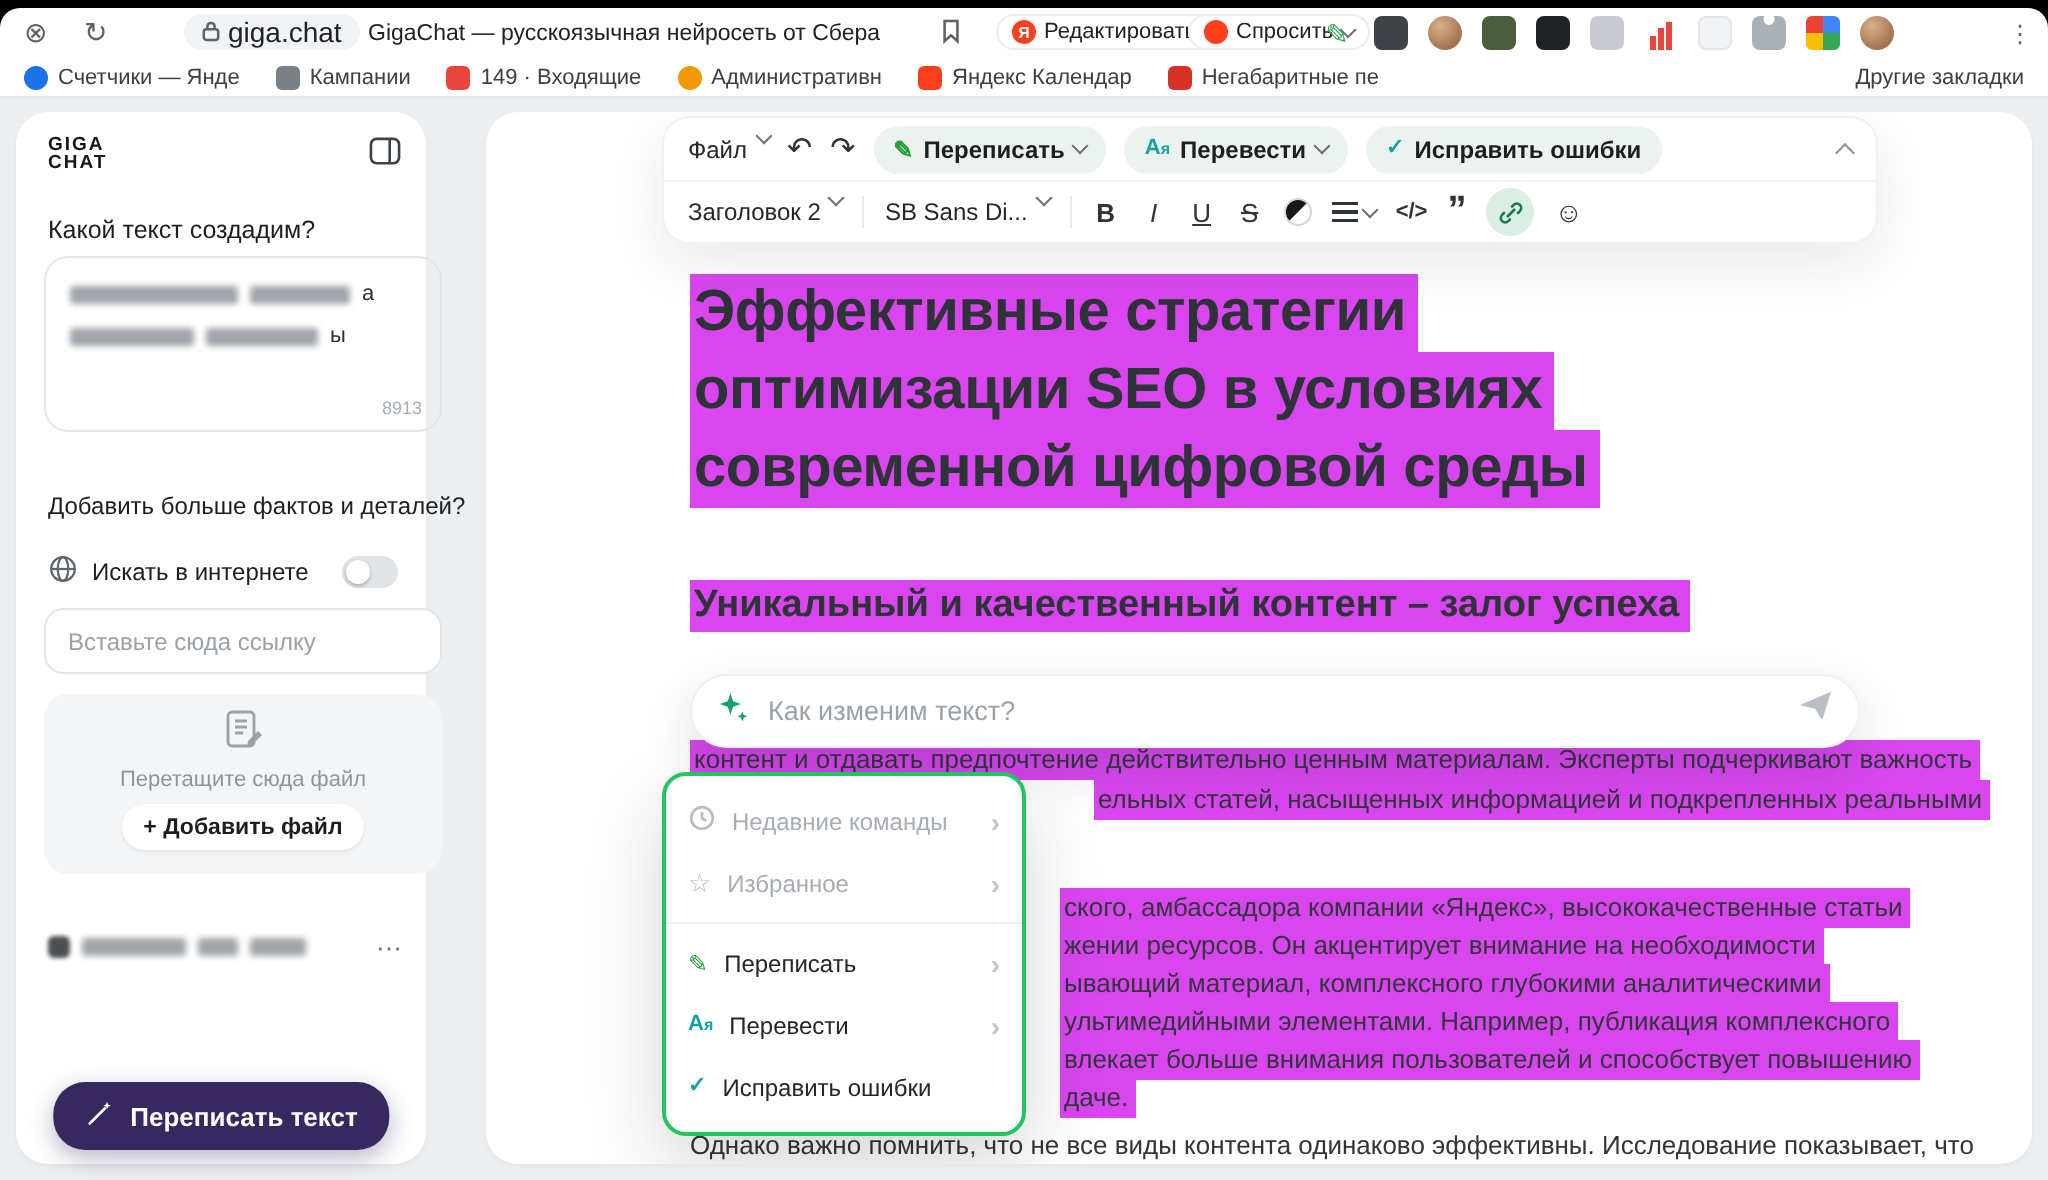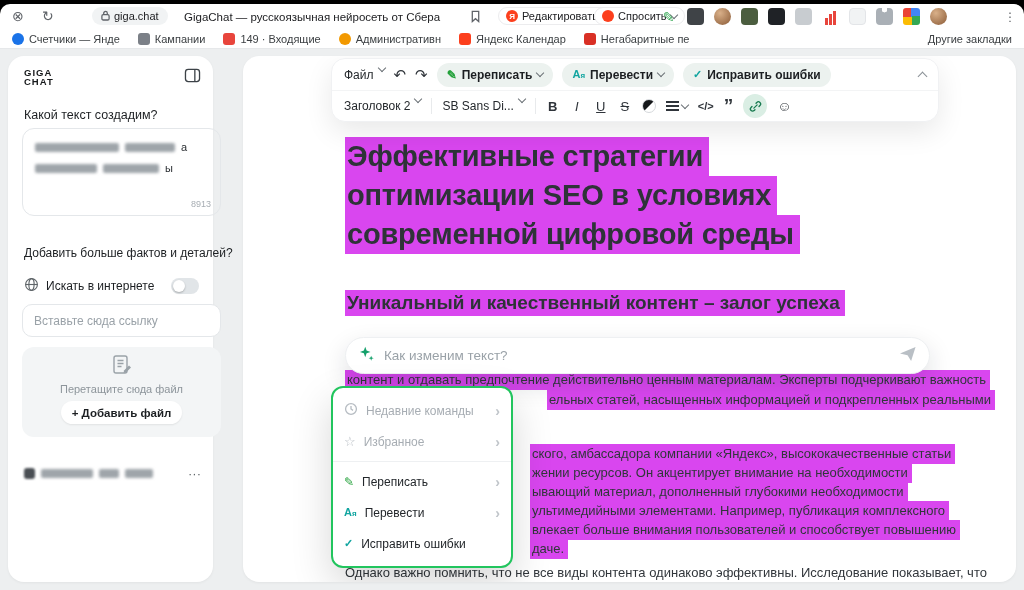--- a/index.html
+++ b/index.html
@@ -4,21 +4,21 @@
 <style>
   * { margin:0; padding:0; box-sizing:border-box; }
   html,body { width:1024px; height:590px; }
   body { font-family:"Liberation Sans", sans-serif; background:#000; overflow:hidden; }
   .screen { position:relative; width:1024px; height:590px; background:#000; }
 
   
   .browser-bar { position:absolute; top:4px; left:0; right:0; height:25px; background:#fff; border-radius:10px 10px 0 0; }
   .nav-ic { position:absolute; top:4px; font-size:14px; color:#5f6368; cursor:default; }
   .addr { position:absolute; left:92px; top:3px; height:18px; background:#f1f3f4; border-radius:9px; display:flex; align-items:center; gap:4px; padding:0 9px; }
-  .addr span { font-size:11px; color:#202124; }
+  .addr span { font-size:14px; color:#202124; }
   .tabtitle { position:absolute; left:184px; top:7px; font-size:11.5px; color:#202124; white-space:nowrap; }
   .flag { position:absolute; left:470px; top:5px; }
   .extchip { position:absolute; top:3px; height:18px; display:flex; align-items:center; gap:4px; background:#fff; border:1px solid #ececee; border-radius:10px; padding:0 7px; font-size:11px; color:#202124; white-space:nowrap; }
   .yicon { width:12px; height:12px; border-radius:50%; background:#fc3f1d; color:#fff; font-size:8px; font-weight:700; display:flex; align-items:center; justify-content:center; }
   .xrow { position:absolute; left:660px; top:4px; display:flex; gap:10px; align-items:center; }
   .xic { width:17px; height:17px; border-radius:4px; display:flex; align-items:flex-end; justify-content:center; }
   .x-pencil { background:transparent; color:#34a853; font-size:14px; align-items:center; }
   .x2 { background:#3f4347; } .x4 { background:#4b5d3f; } .x5 { background:#1f2226; }
   .x6 { background:#c8ccd0; } .x8 { background:#f1f3f4; border:1px solid #e3e5e8; }
   .x9 { background:radial-gradient(circle at 50% 10%, #fff 2.5px, #aab0b6 3px); }
@@ -239,20 +239,27 @@
         <div class="dztext">Перетащите сюда файл</div>
         <button class="addfile">+ Добавить файл</button>
       </div>
       <div class="frow">
         <span class="bsq"></span>
         <span class="blur" style="width:52px"></span>
         <span class="blur" style="width:20px"></span>
         <span class="blur" style="width:28px"></span>
         <span class="fdots">···</span>
       </div>
+      <button class="rwbtn">
+        <span><svg width="15" height="15" viewBox="0 0 20 20" fill="none" stroke="#fff" stroke-width="1.8" stroke-linecap="round">
+              <path d="M3 17L13 7"></path>
+              <path d="M14.5 2.5l.7 1.9 1.9.7-1.9.7-.7 1.9-.7-1.9-1.9-.7 1.9-.7z" fill="#fff" stroke="none"></path>
+            </svg></span>
+        <span>Переписать текст</span>
+      </button>
     </aside>
 
     <main class="main">
 
       <div class="tcard">
         <div class="trow r1">
           <div class="titem">
               <span>Файл</span>
               <i class="cdown"></i>
             </div>
@@ -311,21 +318,21 @@
         <div class="h1l" style="top:84px"><span class="hl">Эффективные стратегии</span></div>
         <div class="h1l" style="top:123px"><span class="hl">оптимизации SEO в условиях</span></div>
         <div class="h1l" style="top:162px"><span class="hl">современной цифровой среды</span></div>
         <div class="h2l" style="top:236px"><span class="hl">Уникальный и качественный контент – залог успеха</span></div>
 
         <div class="pl" style="top:316px;left:102px"><span class="hl">контент и отдавать предпочтение действительно ценным материалам. Эксперты подчеркивают важность</span></div>
         <div class="pl" style="top:336px;left:304px"><span class="hl">ельных статей, насыщенных информацией и подкрепленных реальными</span></div>
 
         <div class="pl" style="top:390px;left:287px"><span class="hl">ского, амбассадора компании «Яндекс», высококачественные статьи</span></div>
         <div class="pl" style="top:409px;left:287px"><span class="hl">жении ресурсов. Он акцентирует внимание на необходимости</span></div>
-        <div class="pl" style="top:428px;left:287px"><span class="hl">ывающий материал, дополненный глубокими необходимости</span></div>
+        <div class="pl" style="top:428px;left:287px"><span class="hl">ывающий материал, комплексного глубокими аналитическими</span></div>
         <div class="pl" style="top:447px;left:287px"><span class="hl">ультимедийными элементами. Например, публикация комплексного</span></div>
         <div class="pl" style="top:466px;left:287px"><span class="hl">влекает больше внимания пользователей и способствует повышению</span></div>
         <div class="pl" style="top:485px;left:287px"><span class="hl">даче.</span></div>
 
         <div class="pl" style="top:509px;left:102px"><span>Однако важно помнить, что не все виды контента одинаково эффективны. Исследование показывает, что</span></div>
       </div>
 
       <div class="cmdbar">
         <span><svg width="17" height="17" viewBox="0 0 20 20" fill="#14a06b">
               <path d="M8.5 2l1.6 4.6 4.6 1.6-4.6 1.6-1.6 4.6-1.6-4.6L2.3 8.2l4.6-1.6z"></path>

